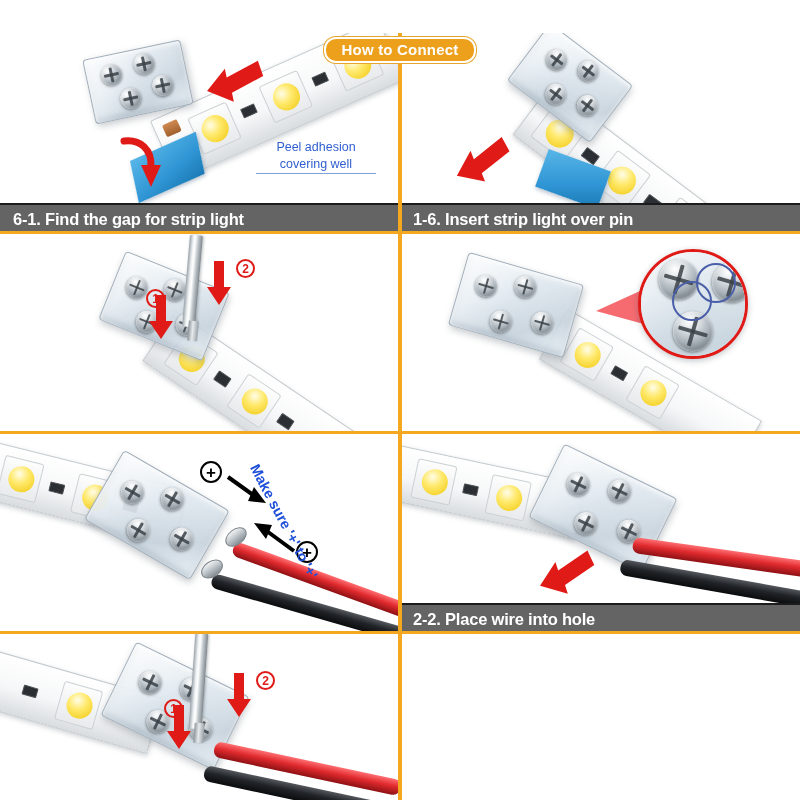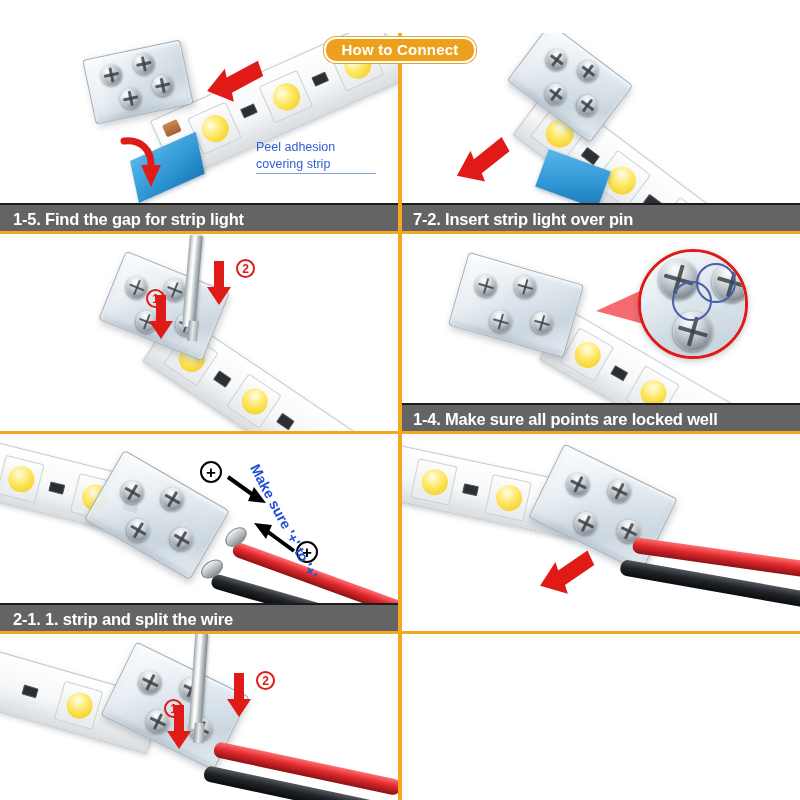--- a/index.html
+++ b/index.html
@@ -163,26 +163,26 @@
           </svg>
         </div>
 
         <div class="arrow" style="left:118px;top:104px;">
           <svg width="46" height="58" viewBox="0 0 46 58">
             <path d="M6 4 C 22 2, 34 12, 33 30" stroke="#e01b17" stroke-width="7" fill="none" stroke-linecap="round"></path>
             <polygon points="23,28 43,28 33,50" fill="#e01b17"></polygon>
           </svg>
         </div>
 
-        <div class="anno underline" style="left:256px;top:106px;width:120px;">
+        <div class="anno underline" style="left:256px;top:106px;width:120px;text-align:center;">
           <div>Peel adhesion</div>
-          <div>covering strip</div>
-        </div>
-      </div>
-      <div class="caption">1-5. Find the gap for strip light</div>
+          <div>covering well</div>
+        </div>
+      </div>
+      <div class="caption">6-1. Find the gap for strip light</div>
     </div>
 
     <div class="cell">
       <div class="scene">
 
         <div class="strip" style="left:150px;top:52px;width:260px;height:62px;
              transform:rotate(37deg);transform-origin:left top;">
           <div class="led" style="left:14px;top:10px;width:42px;height:42px;">
             <div class="led-dot" style="left:7px;top:7px;width:28px;height:28px;"></div>
           </div>
@@ -207,21 +207,21 @@
           <div class="screw" style="left:36px;top:42px;width:21px;height:21px;"></div>
           <div class="screw" style="left:68px;top:32px;width:21px;height:21px;"></div>
         </div>
 
         <div class="arrow" style="left:52px;top:108px;">
           <svg width="62" height="44" viewBox="0 0 62 44">
             <polygon points="2,24 24,6 24,15 58,5 60,21 26,31 26,40" fill="#e01b17" transform="rotate(-22 31 22)"></polygon>
           </svg>
         </div>
       </div>
-      <div class="caption">7-2. Insert strip light over pin</div>
+      <div class="caption">1-6. Insert strip light over pin</div>
     </div>
 
     <div class="cell">
       <div class="scene">
 
         <div class="strip" style="left:176px;top:78px;width:230px;height:60px;
              transform:rotate(34deg);transform-origin:left top;">
           <div class="led" style="left:18px;top:10px;width:40px;height:40px;">
             <div class="led-dot" style="left:7px;top:6px;width:26px;height:26px;"></div>
           </div>
@@ -296,21 +296,20 @@
                transform:rotate(16deg);">
             <div class="conn-face"></div>
             <div class="screw" style="left:24px;top:22px;width:40px;height:40px;"></div>
             <div class="screw" style="left:76px;top:10px;width:40px;height:40px;"></div>
             <div class="screw" style="left:52px;top:68px;width:40px;height:40px;"></div>
           </div>
         </div>
         <div class="ring" style="left:272px;top:48px;width:40px;height:40px;"></div>
         <div class="ring" style="left:296px;top:30px;width:40px;height:40px;"></div>
       </div>
-      <div class="caption">1-4. Make sure all points are locked well</div>
     </div>
 
     <div class="cell">
       <div class="scene">
 
         <div class="strip" style="left:-16px;top:6px;width:210px;height:58px;
              transform:rotate(14deg);transform-origin:left top;">
           <div class="led" style="left:24px;top:9px;width:40px;height:40px;">
             <div class="led-dot" style="left:7px;top:6px;width:26px;height:26px;"></div>
           </div>
@@ -352,21 +351,20 @@
         </div>
         <div class="arrow" style="left:250px;top:88px;">
           <svg width="46" height="34" viewBox="0 0 46 34">
             <line x1="44" y1="30" x2="14" y2="8" stroke="#000" stroke-width="4"></line>
             <polygon points="16,18 4,2 22,4" fill="#000"></polygon>
           </svg>
         </div>
 
         <div class="anno-rot" style="left:262px;top:28px;">Make sure '+' to '+'</div>
       </div>
-      <div class="caption">2-1. 1. strip and split the wire</div>
     </div>
 
     <div class="cell">
       <div class="scene">
 
         <div class="strip" style="left:-10px;top:10px;width:200px;height:56px;
              transform:rotate(12deg);transform-origin:left top;">
           <div class="led" style="left:30px;top:8px;width:40px;height:40px;">
             <div class="led-dot" style="left:7px;top:6px;width:26px;height:26px;"></div>
           </div>
@@ -389,20 +387,21 @@
              transform:rotate(8deg);transform-origin:left top;"></div>
         <div class="wire wire-blk" style="left:222px;top:126px;width:190px;height:16px;
              transform:rotate(10deg);transform-origin:left top;"></div>
 
         <div class="arrow" style="left:136px;top:120px;">
           <svg width="62" height="44" viewBox="0 0 62 44">
             <polygon points="2,24 24,6 24,15 58,5 60,21 26,31 26,40" fill="#e01b17" transform="rotate(-18 31 22)"></polygon>
           </svg>
         </div>
       </div>
+      <div class="caption">2-2. Place wire into hole</div>
     </div>
 
     <div class="cell">
       <div class="scene">
 
         <div class="strip" style="left:-16px;top:14px;width:186px;height:58px;
              transform:rotate(16deg);transform-origin:left top;">
           <div class="res" style="left:48px;top:24px;width:15px;height:10px;"></div>
           <div class="led" style="left:86px;top:9px;width:40px;height:40px;">
             <div class="led-dot" style="left:7px;top:6px;width:26px;height:26px;"></div>

